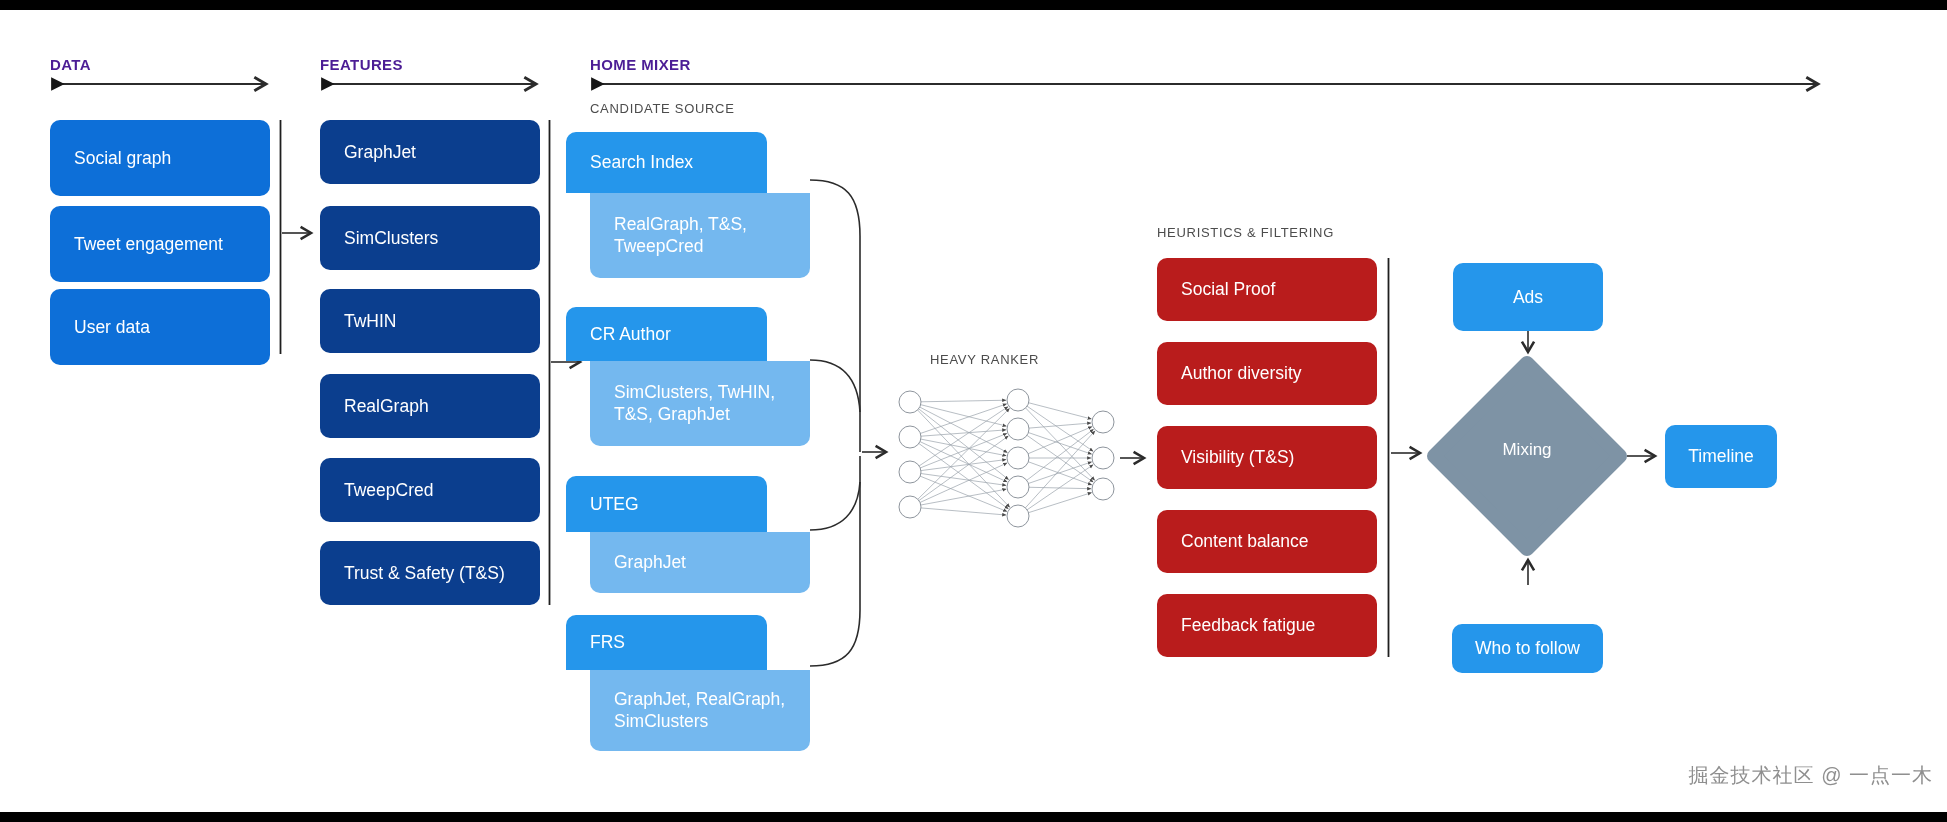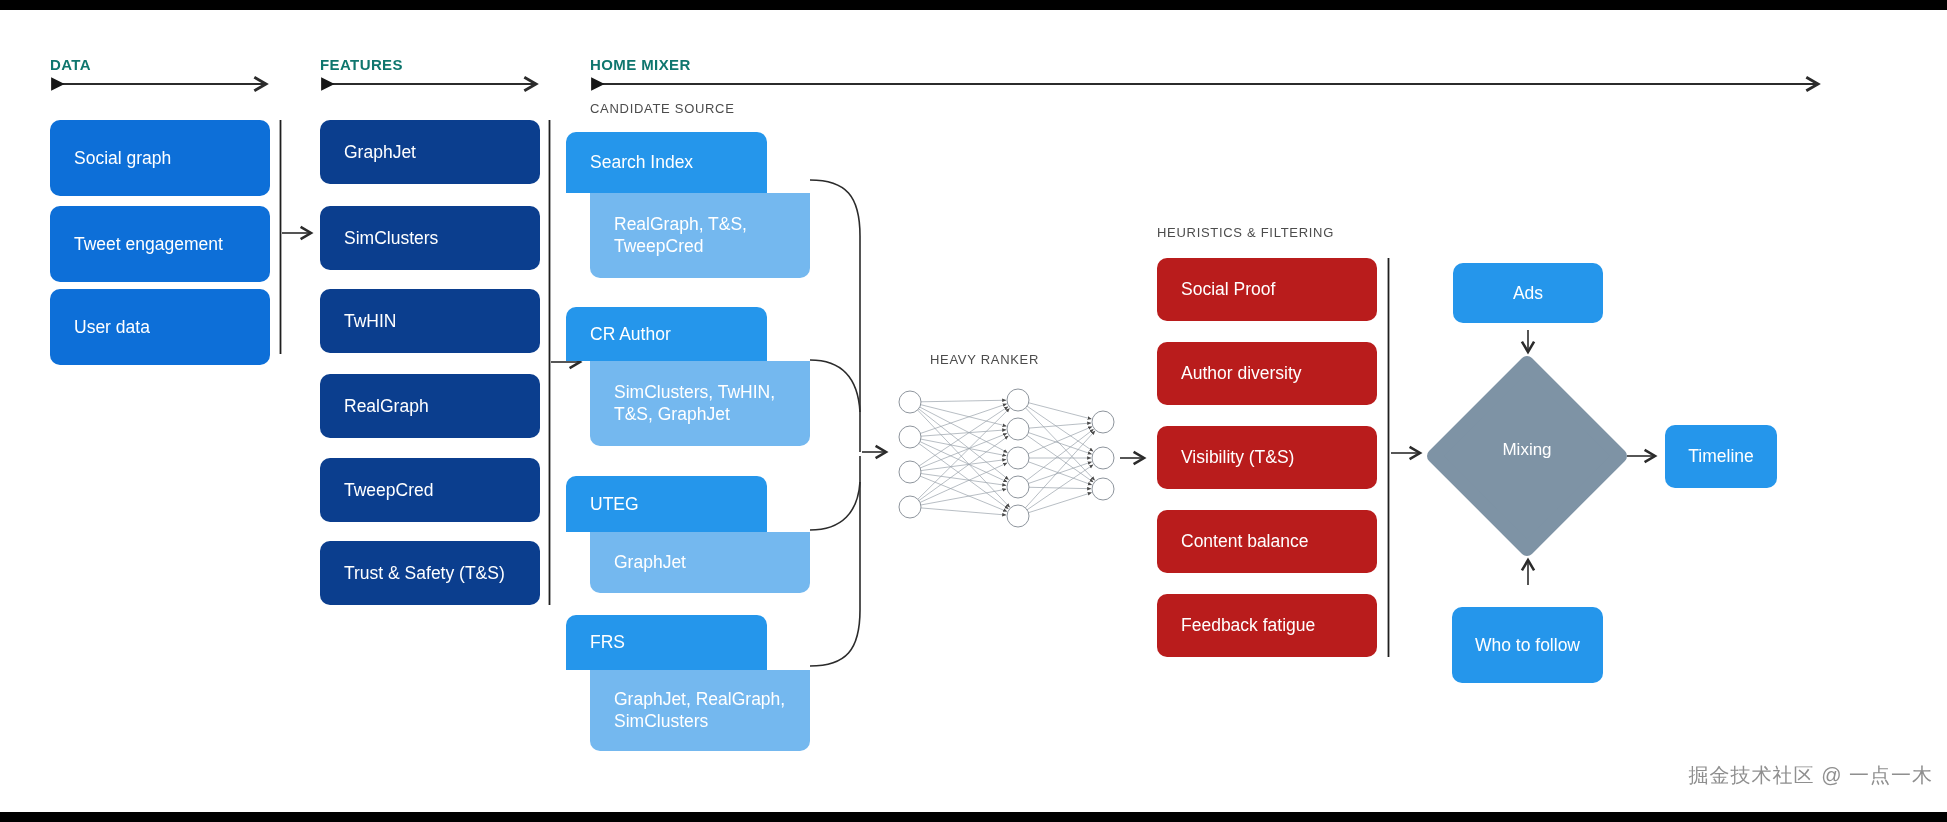--- a/index.html
+++ b/index.html
@@ -3,21 +3,21 @@
 <meta charset="utf-8">
 <style>
   html,body{margin:0;padding:0;background:#ffffff;}
   #stage{
     position:relative;width:1947px;height:822px;overflow:hidden;background:#ffffff;
     font-family:"Liberation Sans",sans-serif;
   }
   .black-bar{position:absolute;left:0;width:1947px;height:10px;background:#000;}
   .bar-top{top:0;} .bar-bottom{top:812px;}
   .col-header{
-    position:absolute;font-size:15px;font-weight:bold;color:#0f766e;letter-spacing:.4px;
+    position:absolute;font-size:15px;font-weight:bold;color:#4c1d95;letter-spacing:.4px;
   }
   .caption{
     position:absolute;font-size:13px;color:#4c4c4c;letter-spacing:.7px;
   }
   .box{
     position:absolute;border-radius:10px;color:#ffffff;font-size:17.5px;
     display:flex;align-items:center;box-sizing:border-box;
   }
   .pad-left{padding-left:24px;padding-right:18px;}
   .centered{justify-content:center;text-align:center;padding:0 8px;}
@@ -174,19 +174,19 @@
 
   <div class="box cand-header pad-left" style="top:615px;height:55px">FRS</div>
   <div class="box cand-sub pad-left" style="top:670px;height:81px">GraphJet, RealGraph, SimClusters</div>
 
   <div class="box heuristic-box pad-left" style="top:258px">Social Proof</div>
   <div class="box heuristic-box pad-left" style="top:342px">Author diversity</div>
   <div class="box heuristic-box pad-left" style="top:426px">Visibility (T&amp;S)</div>
   <div class="box heuristic-box pad-left" style="top:510px">Content balance</div>
   <div class="box heuristic-box pad-left" style="top:594px">Feedback fatigue</div>
 
-  <div class="box flow-box centered" style="left:1453px;top:263px;width:150px;height:60px">Ads</div>
+  <div class="box flow-box centered" style="left:1453px;top:263px;width:150px;height:68px">Ads</div>
   <div class="diamond-label">Mixing</div>
-  <div class="box flow-box centered" style="left:1452px;top:607px;width:151px;height:76px">Who to follow</div>
+  <div class="box flow-box centered" style="left:1452px;top:624px;width:151px;height:49px">Who to follow</div>
   <div class="box flow-box centered" style="left:1665px;top:425px;width:112px;height:63px">Timeline</div>
 
   <div class="watermark">掘金技术社区 @ 一点一木</div>
 </div>
 
 </body></html>

